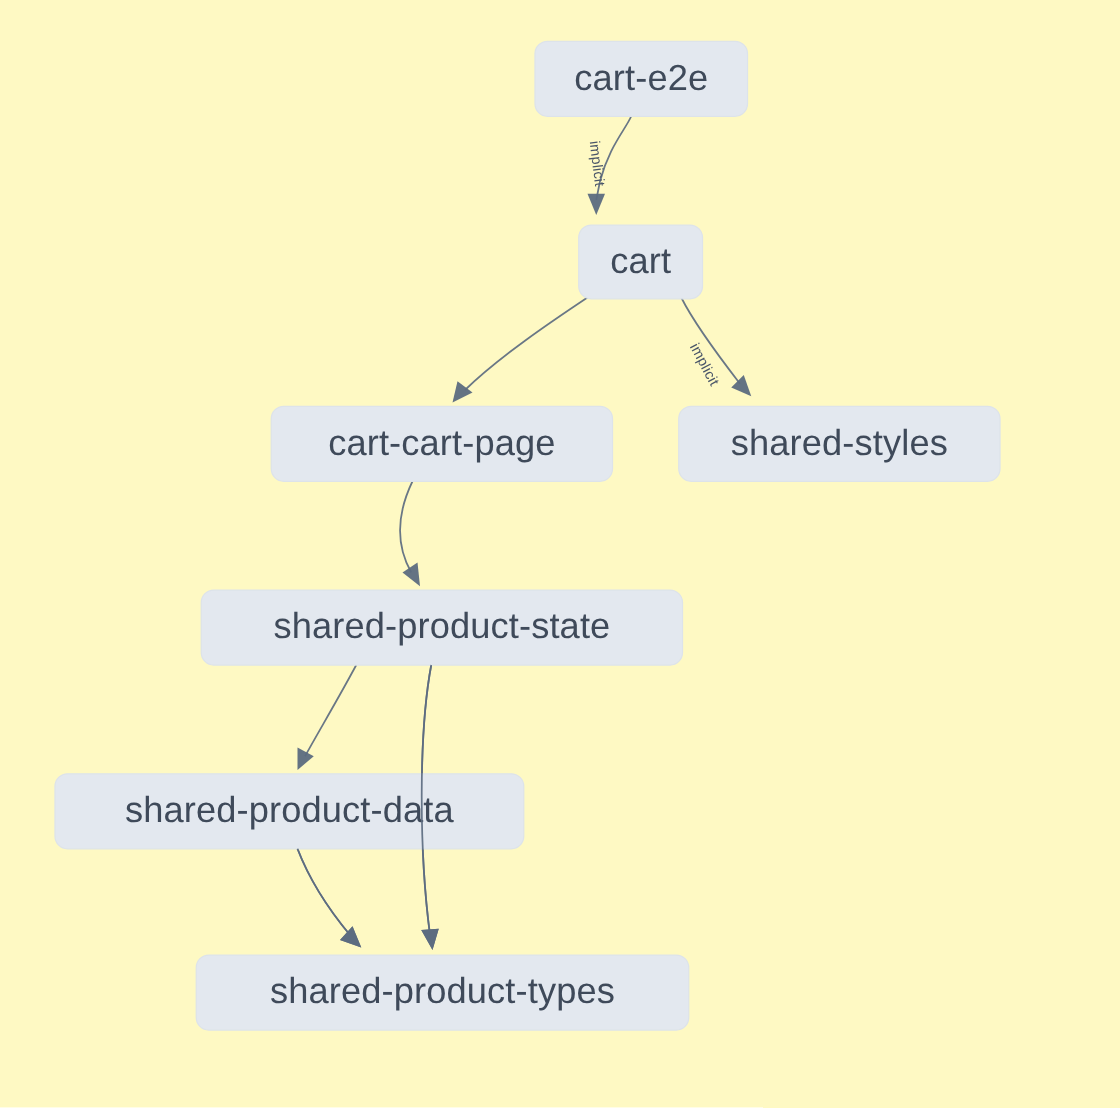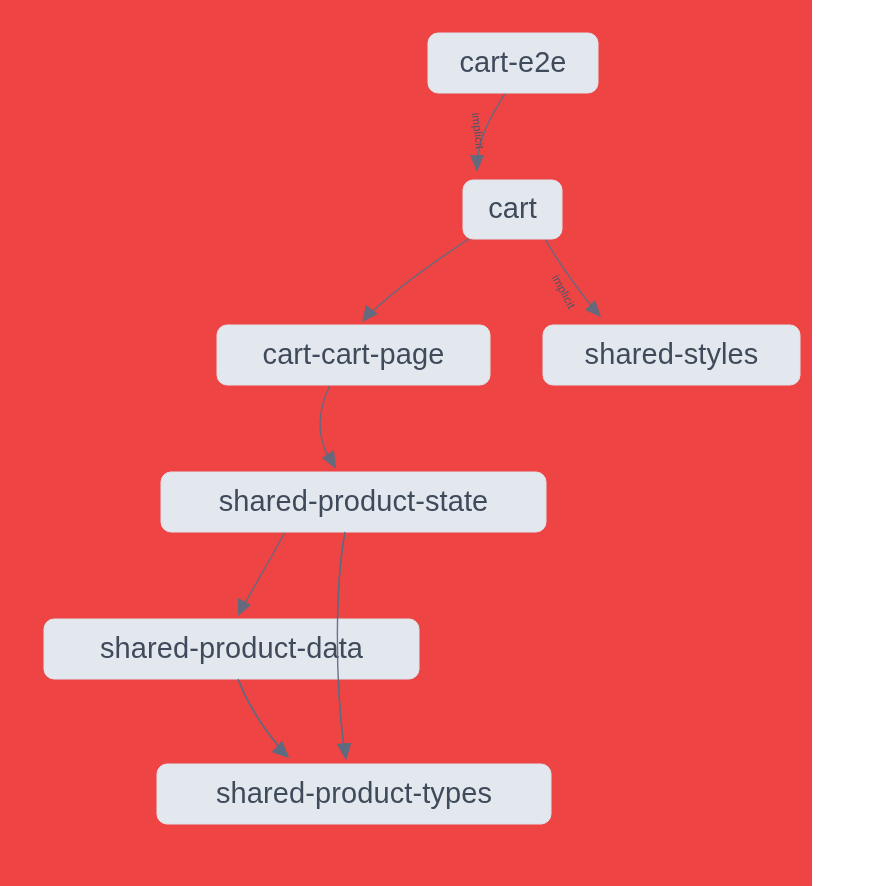--- a/index.html
+++ b/index.html
@@ -9,23 +9,23 @@
     background: #ffffff;
   }
   body {
     width: 896px;
     height: 886px;
     font-family: "Liberation Sans", sans-serif;
     overflow: hidden;
   }
   #graph-canvas {
     position: relative;
-    width: 812px;
+    width: 896px;
     height: 886px;
-    background: #ef4444;
+    background: #fef9c3;
   }
   svg.graph-svg {
     position: absolute;
     top: 0;
     left: 0;
     width: 896px;
     height: 886px;
     display: block;
   }
   .node-rect {

